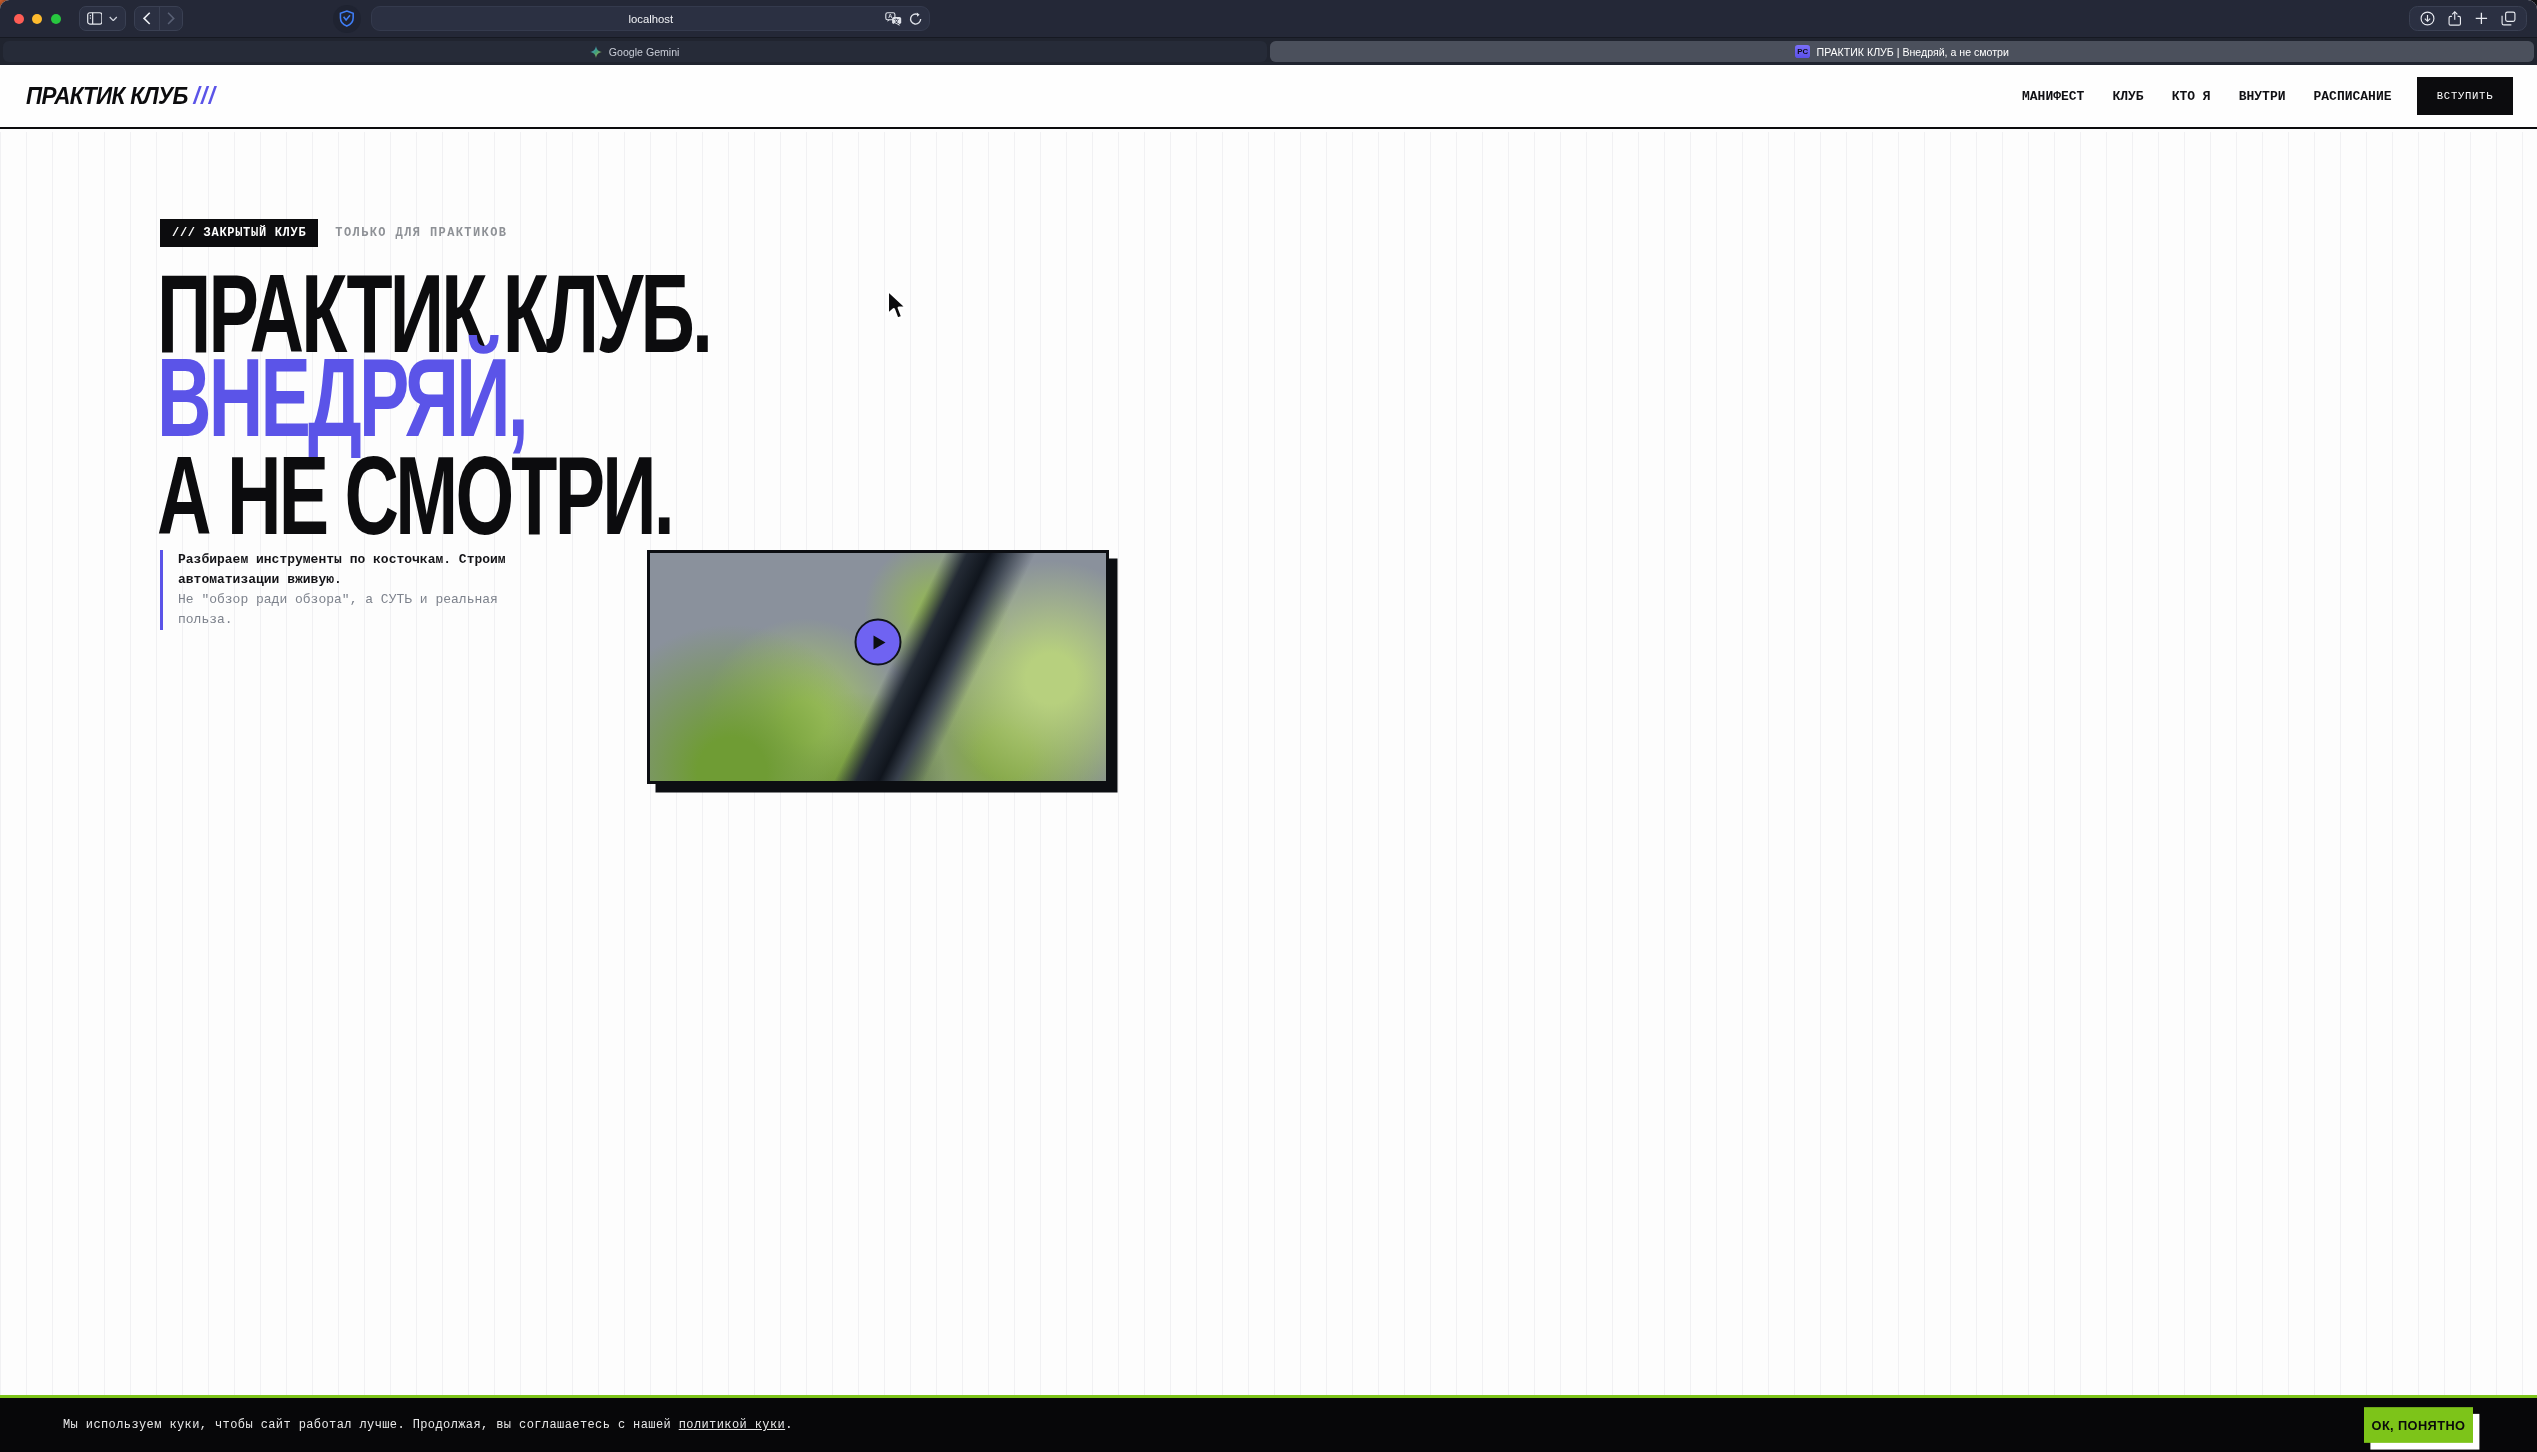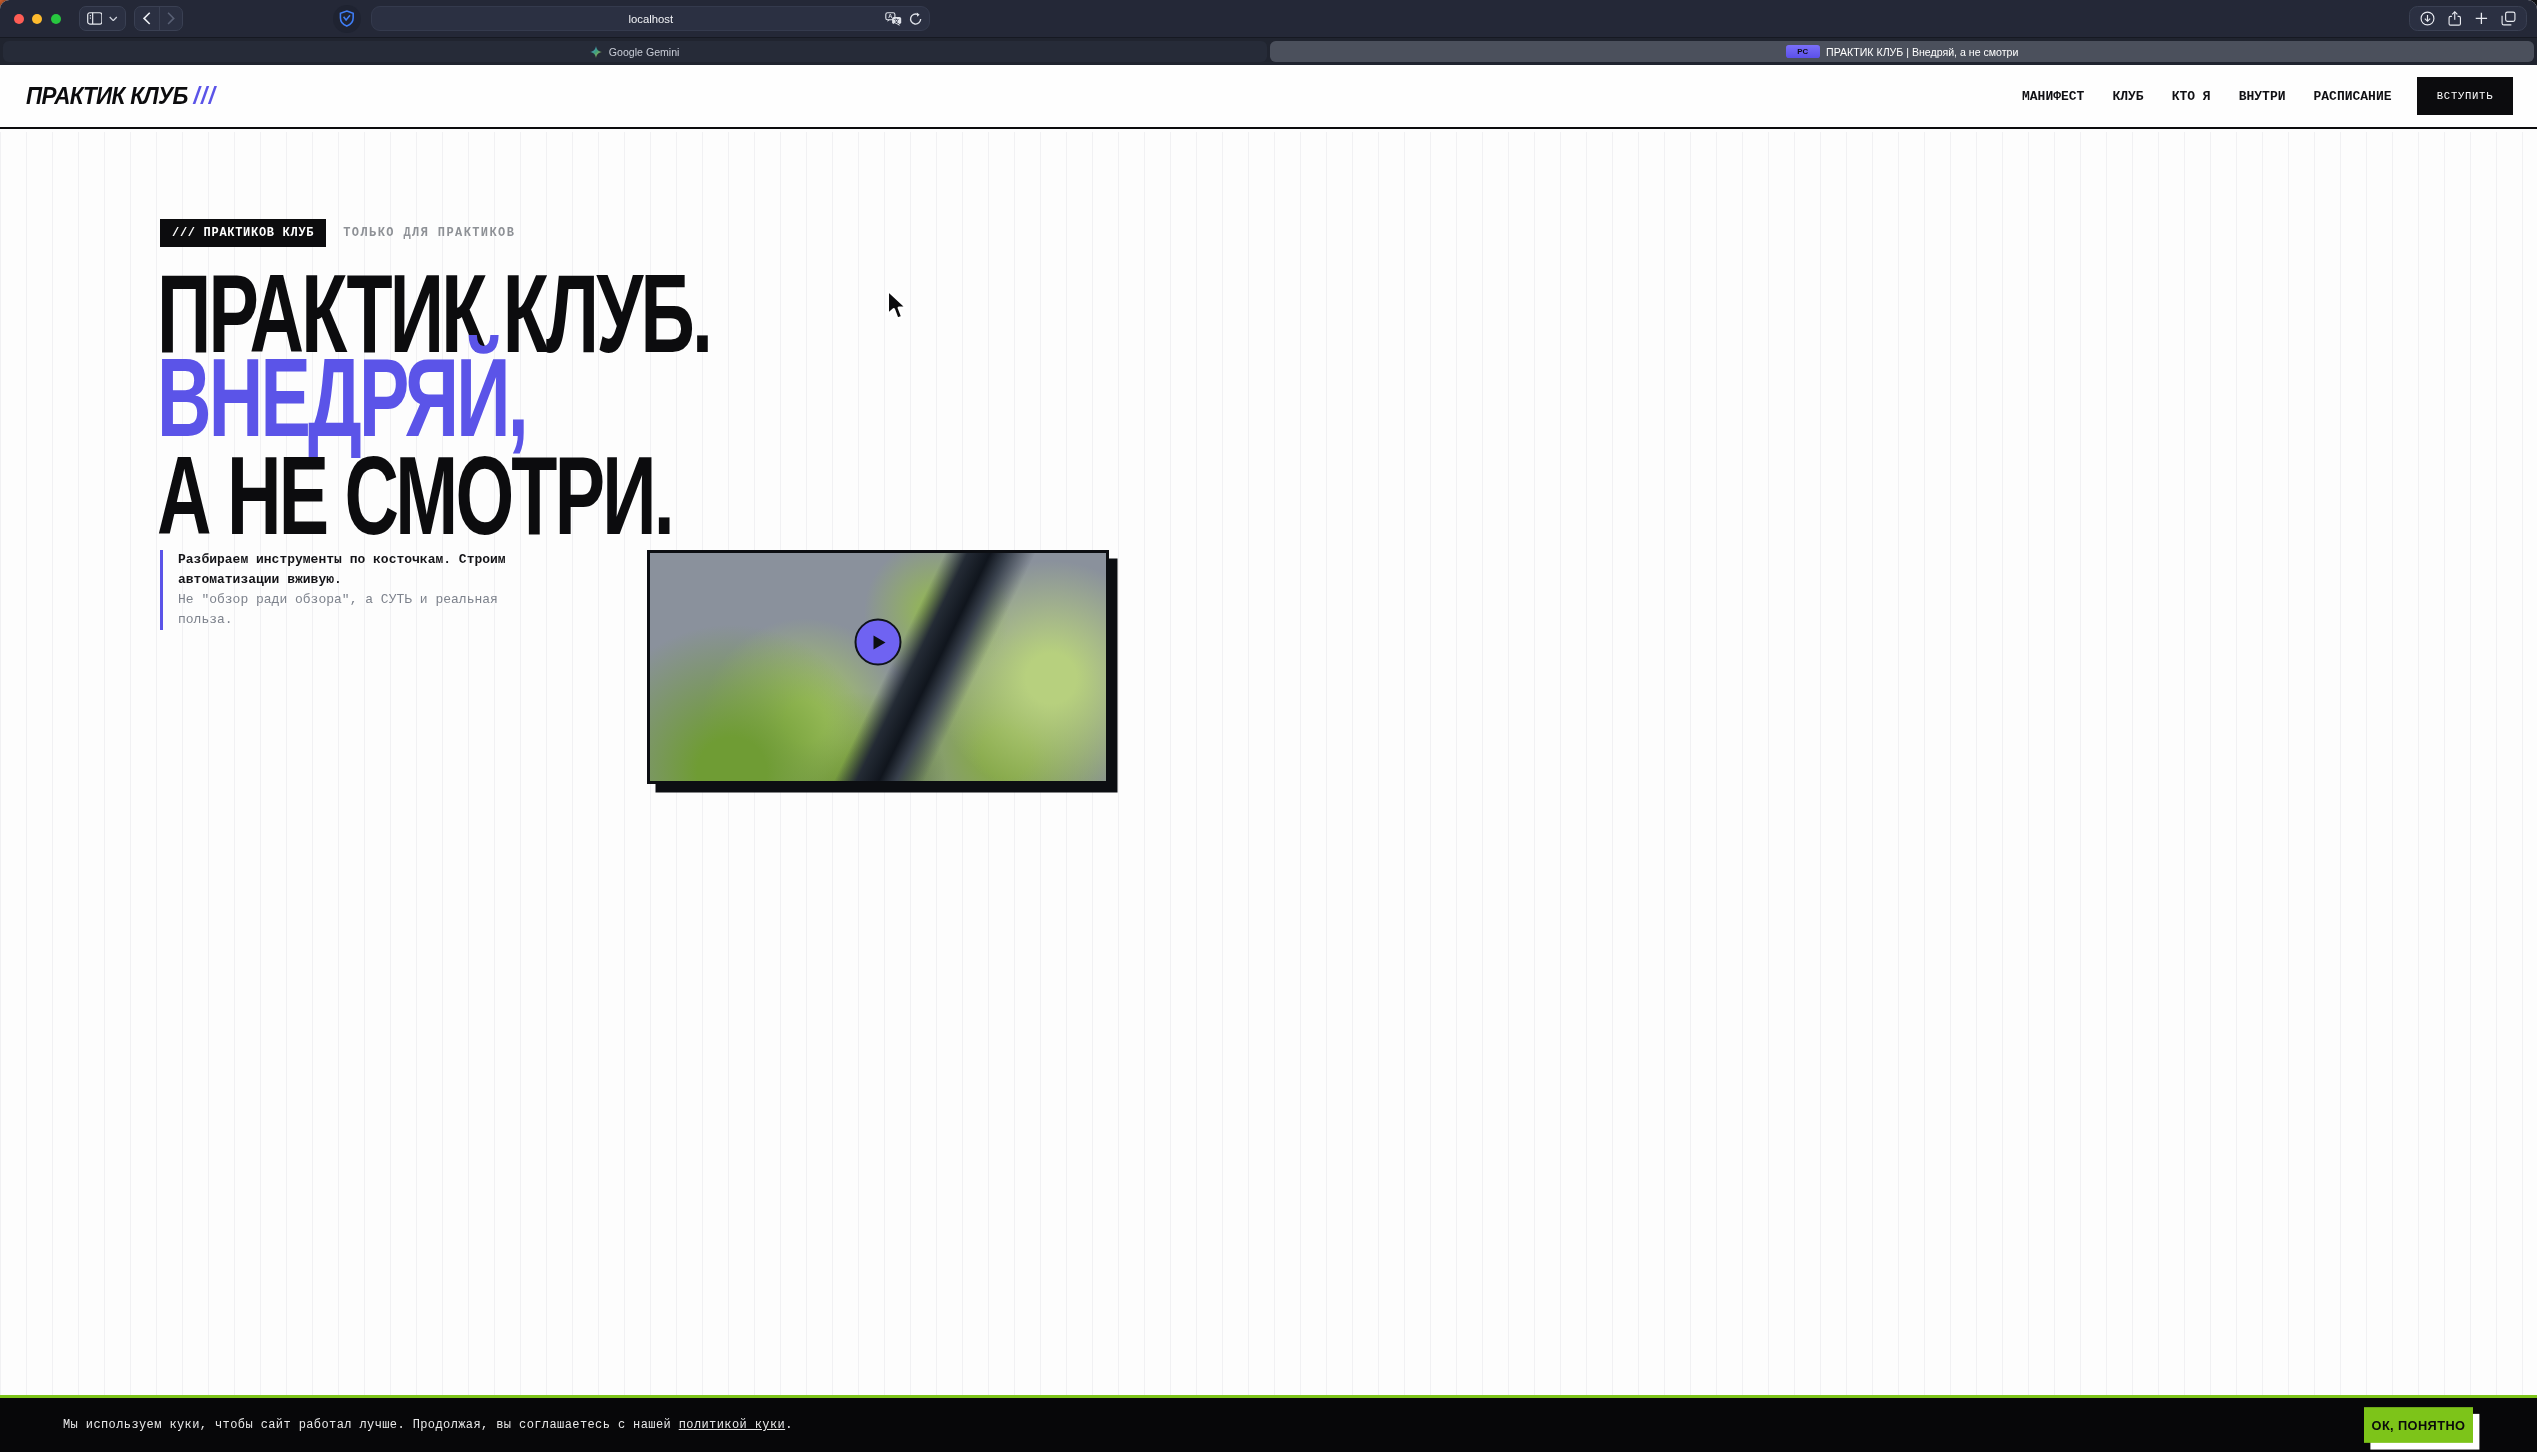--- a/index.html
+++ b/index.html
@@ -62,21 +62,21 @@
     height:28px; background:#20242f; border-top:0.7px solid #161922;
     display:flex; gap:2.8px; padding:2.8px; flex:0 0 auto;
   }
   .tab{
     flex:1 1 0; border-radius:5.7px; display:flex; align-items:center; justify-content:center;
     gap:6.4px; font-size:10.6px; overflow:hidden; white-space:nowrap;
   }
   .tab.inactive{ background:#262b38; color:#c9cdd7; }
   .tab.active{ background:#4b505c; color:#ffffff; }
   .favicon-pc{
-    width:34px; height:13.5px; border-radius:2.8px;
+    width:15px; height:13.5px; border-radius:2.8px;
     background:linear-gradient(180deg,#7a6ff8,#5b50ea);
     color:#0b0b14; font-weight:bold; font-size:7.8px;
     display:flex; align-items:center; justify-content:center; letter-spacing:0;
   }
 
   
   .site{ flex:1 1 auto; position:relative; background:#fdfdfd; overflow:hidden; }
   .site-header{
     height:64px; background:#fefefe; border-bottom:2.8px solid #0c0c0e;
     display:flex; align-items:center; position:relative; z-index:5;
@@ -304,21 +304,21 @@
         <a href="#">КЛУБ</a>
         <a href="#">КТО Я</a>
         <a href="#">ВНУТРИ</a>
         <a href="#">РАСПИСАНИЕ</a>
       </nav>
       <div class="cta">ВСТУПИТЬ</div>
     </div>
 
     <div class="main">
       <div class="badge-row">
-        <span class="badge">/// ПРАКТИКОВ КЛУБ</span>
+        <span class="badge">/// ЗАКРЫТЫЙ КЛУБ</span>
         <span class="badge-note">ТОЛЬКО ДЛЯ ПРАКТИКОВ</span>
       </div>
 
       <div class="h1">
         <div class="h1-line l1">ПРАКТИК КЛУБ.</div>
         <div class="h1-line l2">ВНЕДРЯЙ,</div>
         <div class="h1-line l3">А НЕ СМОТРИ.</div>
       </div>
 
       <div class="lead-block">

